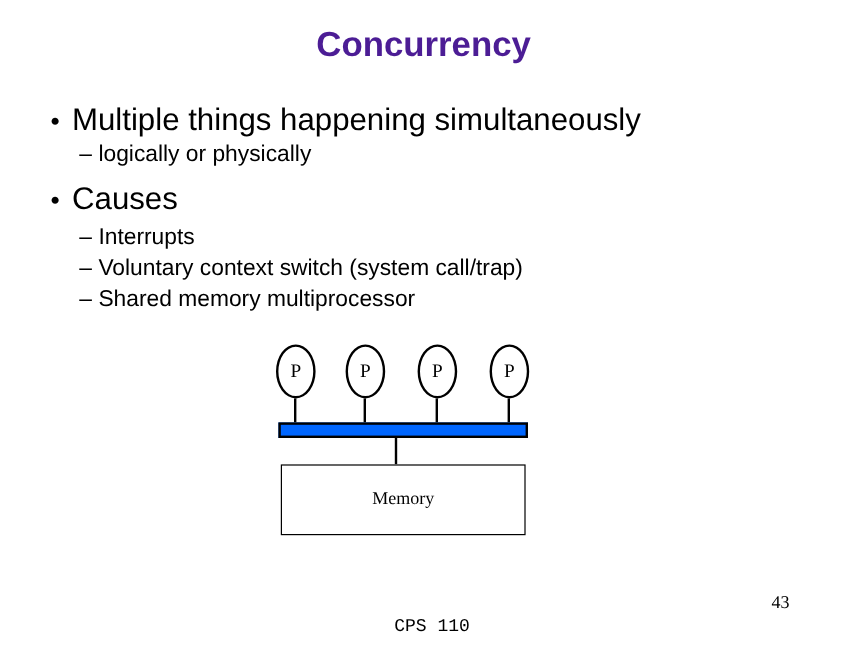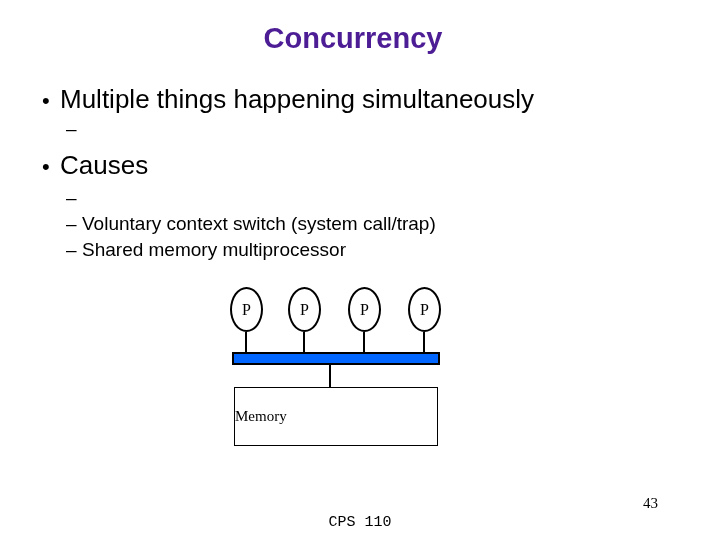--- a/index.html
+++ b/index.html
@@ -32,21 +32,21 @@
   .stem{position:absolute;top:45px;width:2px;height:20px;background:#000;}
   .s0{left:15px;} .s1{left:73px;} .s2{left:133px;} .s3{left:193px;}
   .bus{
     position:absolute;left:2px;top:65px;width:204px;height:9px;
     border:2px solid #000;background:#0066ff;
   }
   .mem-connector{position:absolute;left:99px;top:78px;width:2px;height:22px;background:#000;}
   .memory{
     position:absolute;left:4px;top:100px;width:204px;height:59px;box-sizing:border-box;
     border:1px solid #000;background:#fff;
-    display:flex;align-items:center;justify-content:flex-start;
+    display:flex;align-items:center;justify-content:center;
     font-family:"Liberation Serif",serif;font-size:15px;
   }
 
   .course{
     position:absolute;top:514px;left:0;width:720px;text-align:center;
     font-family:Liberation Mono, monospace;font-size:15px;
   }
   .pagenum{
     position:absolute;top:495px;right:62px;
     font-family:Liberation Serif, serif;font-size:15px;
@@ -61,30 +61,32 @@
 
   <div class="content">
 
     <div class="b1">
       <span class="marker">•</span>
       <span>Multiple things happening simultaneously</span>
     </div>
     <div class="subs">
       <div class="b2">
         <span class="marker">–</span>
+        <span>logically or physically</span>
       </div>
     </div>
 
     <div class="b1 second">
       <span class="marker">•</span>
       <span>Causes</span>
     </div>
     <div class="subs group2">
       <div class="b2">
         <span class="marker">–</span>
+        <span>Interrupts</span>
       </div>
       <div class="b2">
         <span class="marker">–</span>
         <span>Voluntary context switch (system call/trap)</span>
       </div>
       <div class="b2">
         <span class="marker">–</span>
         <span>Shared memory multiprocessor</span>
       </div>
     </div>

